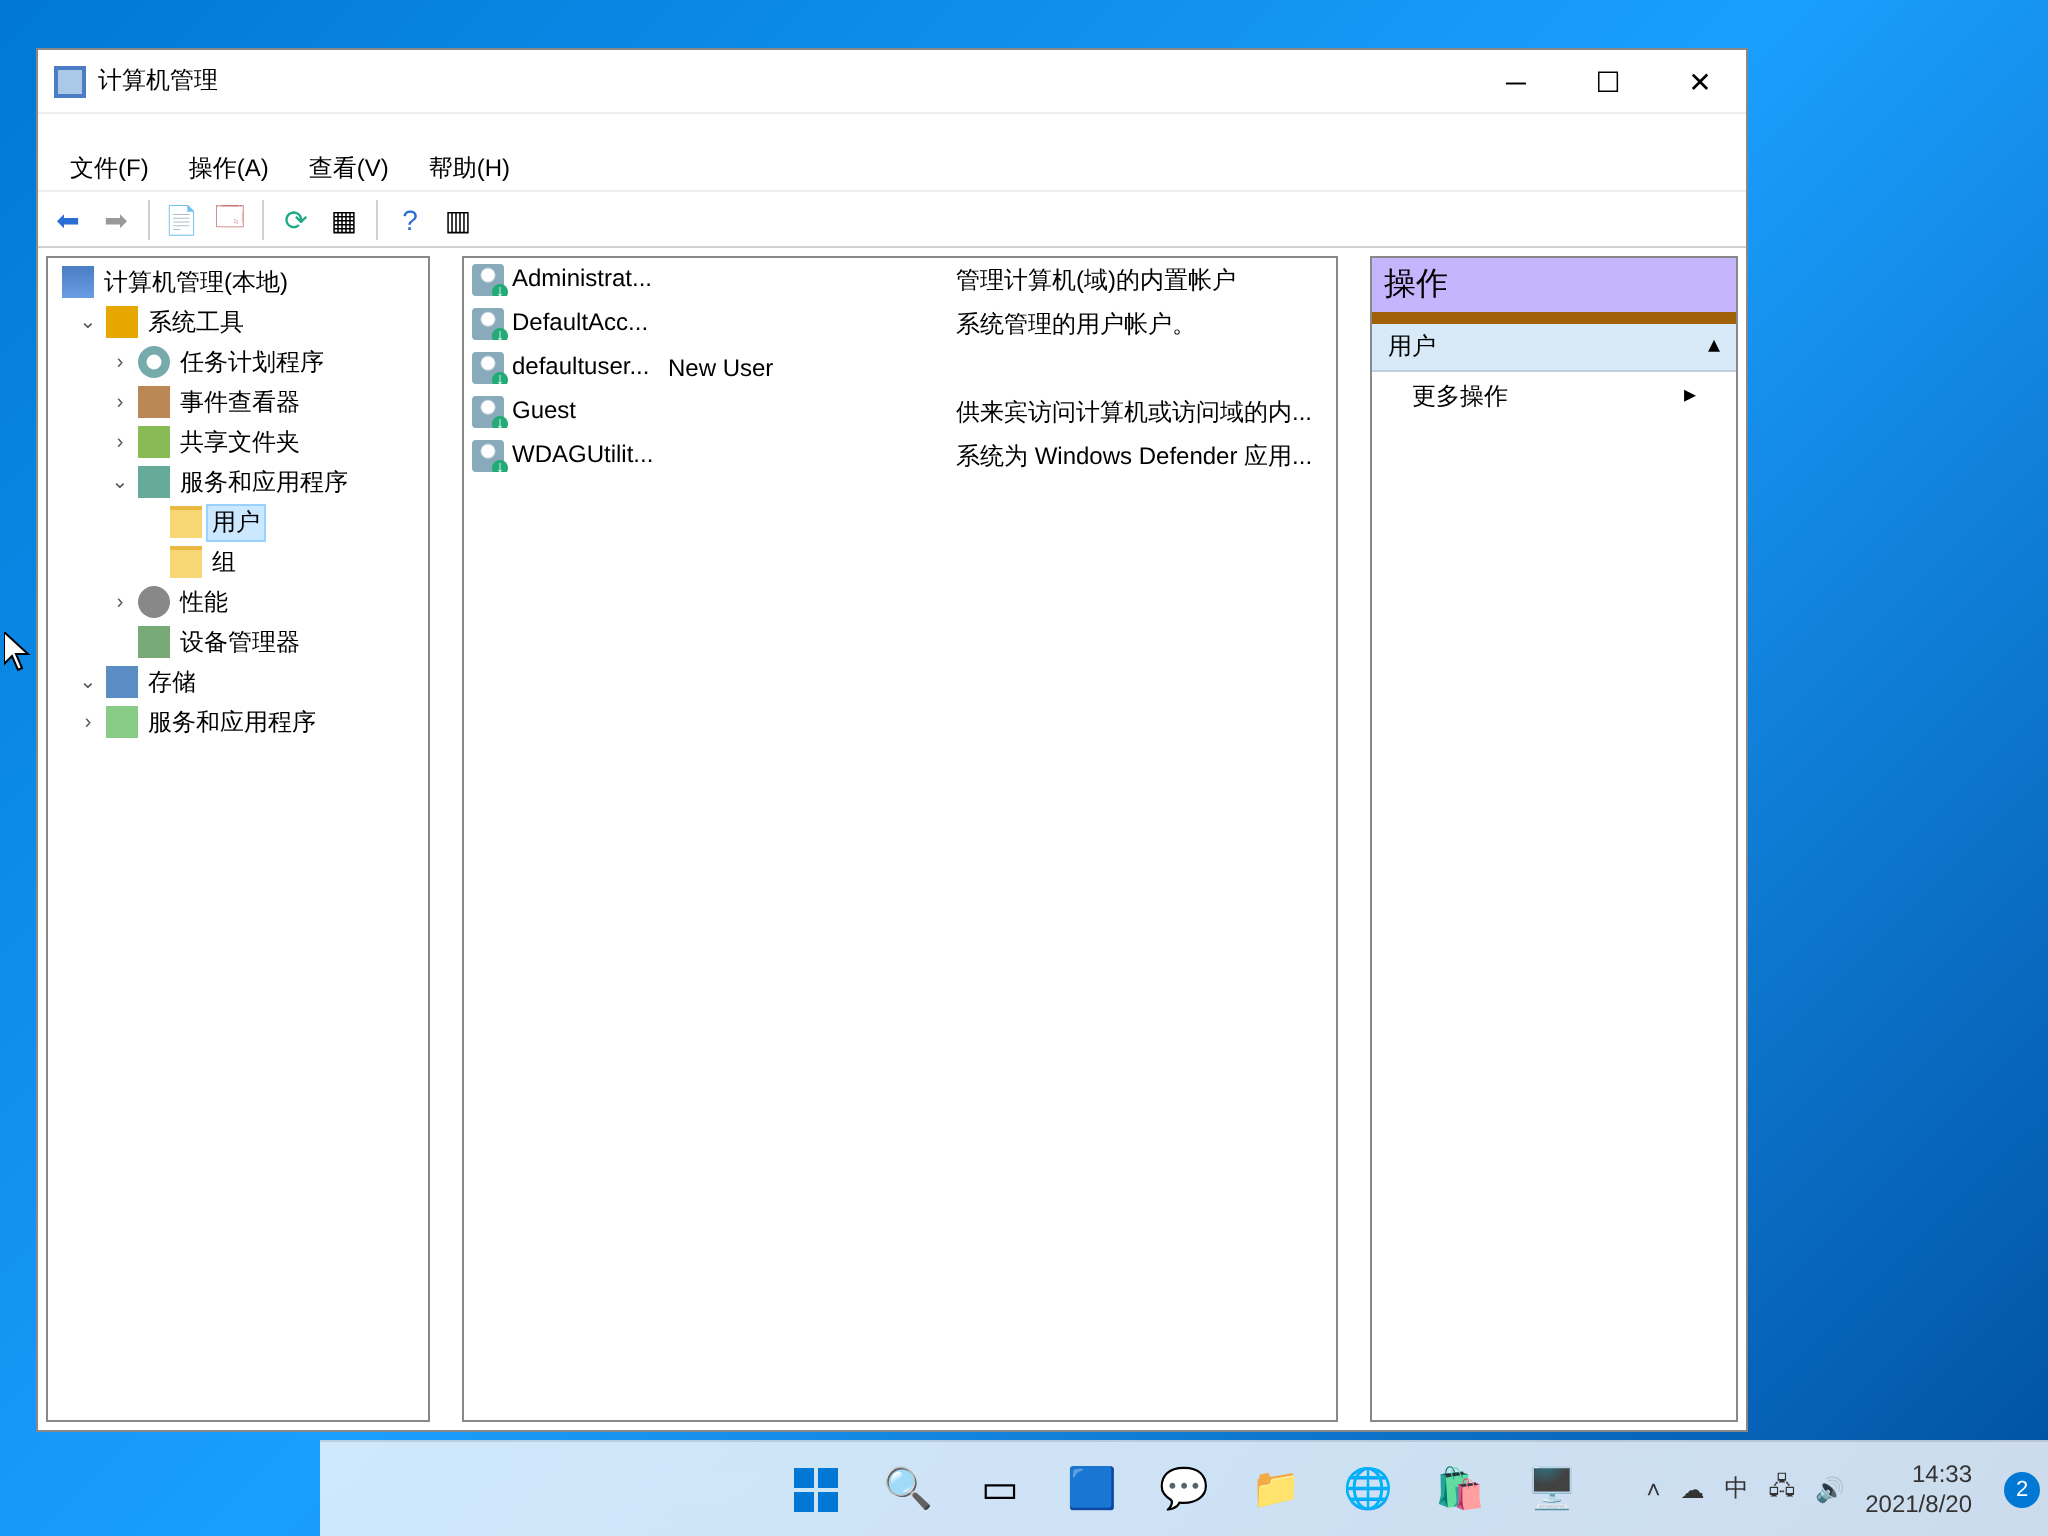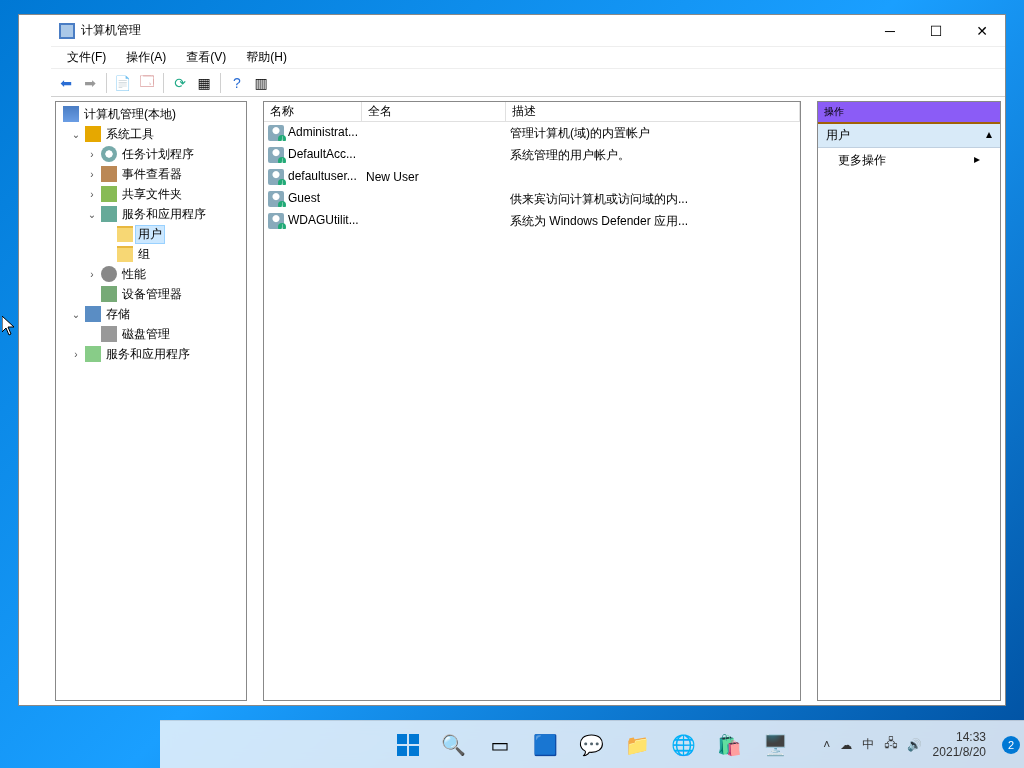--- a/index.html
+++ b/index.html
@@ -1,27 +1,27 @@
 <!DOCTYPE html>
 <html><head>
 <meta charset="utf-8">
 <style>
 * { box-sizing: border-box; margin: 0; padding: 0; font-family: "Segoe UI", "Microsoft YaHei", sans-serif; }
 body { width: 1024px; height: 768px; background: linear-gradient(135deg, #0078d4 0%, #1a9fff 50%, #0050a0 100%); overflow: hidden; position: relative; }
 
 
-.window { position: absolute; left: 18px; top: 14px; width: 988px; height: 692px; background: #fff; border: 1px solid #888; display: flex; flex-direction: column; padding-left: 32px; }
+.window { position: absolute; left: 18px; top: 24px; width: 856px; height: 692px; background: #fff; border: 1px solid #888; display: flex; flex-direction: column; }
 .titlebar { height: 32px; display: flex; align-items: center; background: #fff; border-bottom: 1px solid #eee; }
 .titlebar-icon { width: 16px; height: 16px; margin: 0 6px 0 8px; background: #4a7dc4; display: inline-block; position: relative; }
 .titlebar-icon::after { content: ""; position: absolute; left: 2px; top: 2px; width: 12px; height: 12px; background: #aac8e8; }
 .titlebar-title { font-size: 12px; flex: 1; }
 .sysbtn { width: 46px; height: 32px; display: flex; align-items: center; justify-content: center; font-size: 14px; cursor: pointer; }
 
 
-.menubar { height: 22px; display: flex; align-items: center; padding: 0 6px; font-size: 12px; border-bottom: 1px solid #eee; }
+.menubar { height: 22px; display: flex; align-items: center; padding: 0 6px; font-size: 12px; border-bottom: 1px solid #eee; margin-top: 17px; }
 .menu-item { padding: 2px 10px; cursor: pointer; }
 
 
 .toolbar { height: 28px; display: flex; align-items: center; padding: 2px 4px; border-bottom: 1px solid #d0d0d0; gap: 2px; }
 .tbtn { width: 22px; height: 22px; display: flex; align-items: center; justify-content: center; cursor: pointer; font-size: 14px; }
 .tdiv { width: 1px; height: 20px; background: #d0d0d0; margin: 0 3px; }
 
 
 .panes { flex: 1; display: flex; padding: 4px; gap: 16px; overflow: hidden; }
 .pane { border: 1px solid #888; background: #fff; overflow: auto; }
@@ -56,21 +56,21 @@
 .col-full { width: 144px; }
 .col-desc { flex: 1; }
 .list-body { font-size: 12px; }
 .list-row { display: flex; height: 22px; align-items: center; cursor: pointer; }
 .list-row .cell { padding: 0 4px; white-space: nowrap; overflow: hidden; text-overflow: ellipsis; }
 .cell.col-name { display: flex; gap: 4px; }
 .user-icon { width: 16px; height: 16px; background: radial-gradient(circle at 50% 35%, #fff 3px, #8ab 4px); border-radius: 2px; flex-shrink: 0; position: relative; }
 .user-icon.dis::after { content: "↓"; position: absolute; right: -2px; bottom: -2px; color: #fff; background: #2a7; font-size: 8px; width: 8px; height: 8px; border-radius: 50%; line-height: 8px; text-align: center; }
 
 
-.action-header { background: #8b5cf6; font-size: 10px; padding: 3px 6px; border-bottom: 2px solid #a16207; }
+.action-header { background: #c4b5fd; font-size: 16px; padding: 3px 6px; border-bottom: 6px solid #a16207; }
 .action-section { background: #d8eaf8; font-size: 12px; padding: 3px 8px; display: flex; justify-content: space-between; border-bottom: 1px solid #c0d0e0; cursor: pointer; }
 .action-item { font-size: 12px; padding: 4px 20px; display: flex; justify-content: space-between; cursor: pointer; }
 
 
 .taskbar { position: absolute; left: 160px; right: 0; bottom: 0; height: 48px; background: rgba(240,244,250,0.85); backdrop-filter: blur(8px); border-top: 1px solid rgba(0,0,0,0.1); display: flex; align-items: center; }
 .task-center { position: absolute; left: 50%; transform: translateX(-50%); display: flex; gap: 6px; }
 .task-item { width: 40px; height: 40px; display: flex; align-items: center; justify-content: center; cursor: pointer; border-radius: 4px; font-size: 20px; }
 .tray { position: absolute; right: 4px; display: flex; align-items: center; gap: 10px; font-size: 12px; color: #333; }
 .tray-clock { text-align: right; line-height: 1.2; margin-right: 6px; }
 .badge { width: 18px; height: 18px; background: #0078d4; color: #fff; border-radius: 50%; display: flex; align-items: center; justify-content: center; font-size: 11px; }
@@ -162,38 +162,29 @@
         </div>
         <div class="tree-node" style="padding-left:42px">
           <span class="tree-icon i-device"></span>
           <span class="tree-label">设备管理器</span>
         </div>
         <div class="tree-node" style="padding-left:14px">
           <span class="tree-arrow">⌄</span>
           <span class="tree-icon i-storage"></span>
           <span class="tree-label">存储</span>
         </div>
-        <div class="tree-node" style="padding-left:42px">
-          <span class="tree-icon i-disk"></span>
-          <span class="tree-label">磁盘管理</span>
-        </div>
         <div class="tree-node" style="padding-left:14px">
           <span class="tree-arrow">›</span>
           <span class="tree-icon i-services"></span>
           <span class="tree-label">服务和应用程序</span>
         </div>
       </div>
     </div>
 
     <div class="pane list-pane">
-      <div class="list-header">
-        <div class="col-name">名称</div>
-        <div class="col-full">全名</div>
-        <div class="col-desc">描述</div>
-      </div>
       <div class="list-body" id="list-body">
           <div class="list-row">
             <div class="cell col-name">
               <span class="user-icon dis"></span>
               <span>Administrat...</span>
             </div>
             <div class="cell col-full"></div>
             <div class="cell col-desc">管理计算机(域)的内置帐户</div>
           </div>
           <div class="list-row">

